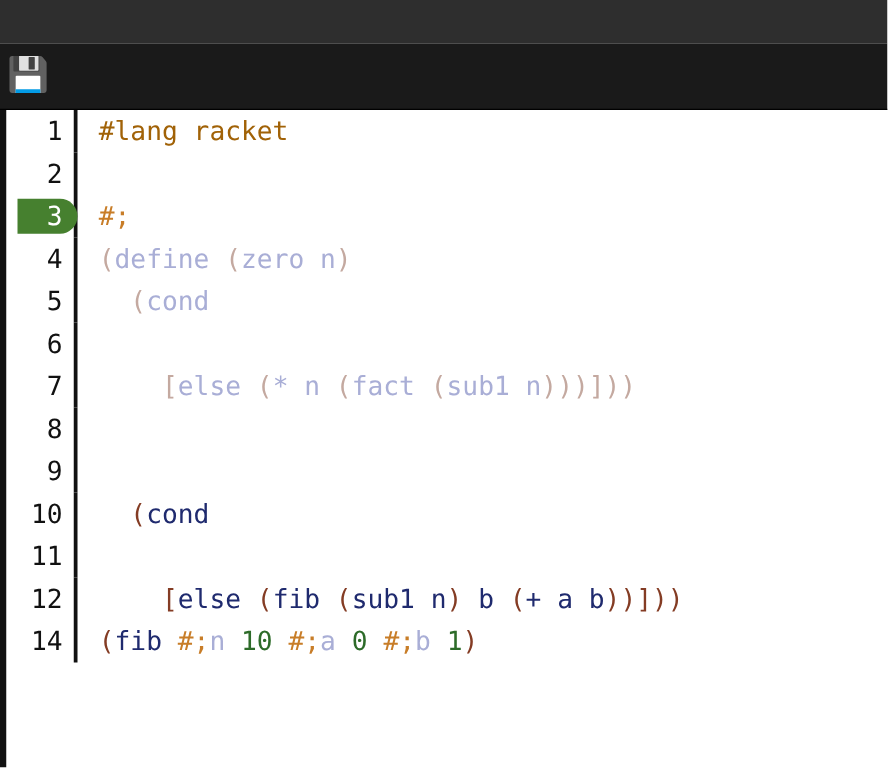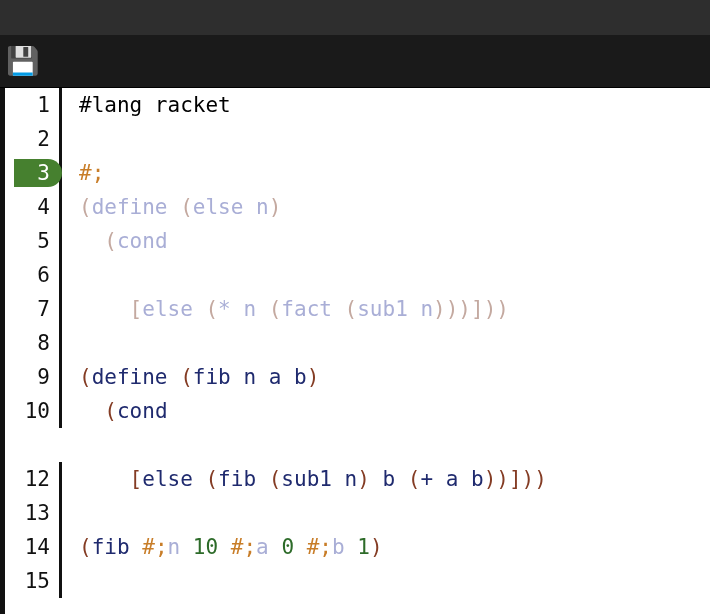--- a/index.html
+++ b/index.html
@@ -115,21 +115,21 @@
     top: 0;
     height: 34px;
     padding-left: 14px;
     font-family: "DejaVu Sans Mono", monospace;
     font-size: 21px;
     color: #111111;
     white-space: pre;
   }
 
   
-  .tok-plain   { color: #000000; }
+  .tok-plain   { color: #a16207; }
   .tok-paren   { color: #843c24; }
   .tok-ident   { color: #1f2a6e; }
   .tok-num     { color: #2d6b29; }
   .tok-hashsemi{ color: #c87d28; }
   .tok-comment-paren { color: #c4a9a0; }
   .tok-comment-ident { color: #a9aed6; }
   .tok-comment-num   { color: #9cc495; }
 </style>
 </head>
 <body>
@@ -140,28 +140,27 @@
 
   <div class="toolbar">
     <div class="toolbar-icon">💾</div>
   </div>
 
   <div class="editor">
     <div class="code-area">
         <div class="line"><div class="gutter"><span class="num">1</span></div><div class="code"><span class="tok-plain">#lang racket</span></div></div>
         <div class="line"><div class="gutter"><span class="num">2</span></div><div class="code"></div></div>
         <div class="line"><div class="gutter current"><span class="pill" style="background: rgb(70, 128, 47);"></span><span class="num">3</span></div><div class="code"><span class="tok-hashsemi">#;</span></div></div>
-        <div class="line"><div class="gutter"><span class="num">4</span></div><div class="code"><span class="tok-comment-paren">(</span><span class="tok-comment-ident">define </span><span class="tok-comment-paren">(</span><span class="tok-comment-ident">else n</span><span class="tok-comment-paren">)</span></div></div>
+        <div class="line"><div class="gutter"><span class="num">4</span></div><div class="code"><span class="tok-comment-paren">(</span><span class="tok-comment-ident">define </span><span class="tok-comment-paren">(</span><span class="tok-comment-ident">zero n</span><span class="tok-comment-paren">)</span></div></div>
         <div class="line"><div class="gutter"><span class="num">5</span></div><div class="code"><span class="tok-plain">  </span><span class="tok-comment-paren">(</span><span class="tok-comment-ident">cond</span></div></div>
         <div class="line"><div class="gutter"><span class="num">6</span></div></div>
         <div class="line"><div class="gutter"><span class="num">7</span></div><div class="code"><span class="tok-plain">    </span><span class="tok-comment-paren">[</span><span class="tok-comment-ident">else </span><span class="tok-comment-paren">(</span><span class="tok-comment-ident">* n </span><span class="tok-comment-paren">(</span><span class="tok-comment-ident">fact </span><span class="tok-comment-paren">(</span><span class="tok-comment-ident">sub1 n</span><span class="tok-comment-paren">)))]))</span></div></div>
         <div class="line"><div class="gutter"><span class="num">8</span></div><div class="code"></div></div>
-        <div class="line"><div class="gutter"><span class="num">9</span></div><div class="code"><span class="tok-paren">(</span><span class="tok-ident">define </span><span class="tok-paren">(</span><span class="tok-ident">fib n a b</span><span class="tok-paren">)</span></div></div>
+        <div class="line"><div class="gutter"><span class="num">9</span></div></div>
         <div class="line"><div class="gutter"><span class="num">10</span></div><div class="code"><span class="tok-plain">  </span><span class="tok-paren">(</span><span class="tok-ident">cond</span></div></div>
-        <div class="line"></div>
+        <div class="line"><div class="gutter"><span class="num">11</span></div></div>
         <div class="line"><div class="gutter"><span class="num">12</span></div><div class="code"><span class="tok-plain">    </span><span class="tok-paren">[</span><span class="tok-ident">else </span><span class="tok-paren">(</span><span class="tok-ident">fib </span><span class="tok-paren">(</span><span class="tok-ident">sub1 n</span><span class="tok-paren">) </span><span class="tok-ident">b </span><span class="tok-paren">(</span><span class="tok-ident">+ a b</span><span class="tok-paren">))]))</span></div></div>
-        <div class="line"><div class="gutter"><span class="num">13</span></div><div class="code"></div></div>
         <div class="line"><div class="gutter"><span class="num">14</span></div><div class="code"><span class="tok-paren">(</span><span class="tok-ident">fib </span><span class="tok-hashsemi">#;</span><span class="tok-comment-ident">n</span><span class="tok-plain"> </span><span class="tok-num">10</span><span class="tok-plain"> </span><span class="tok-hashsemi">#;</span><span class="tok-comment-ident">a</span><span class="tok-plain"> </span><span class="tok-num">0</span><span class="tok-plain"> </span><span class="tok-hashsemi">#;</span><span class="tok-comment-ident">b</span><span class="tok-plain"> </span><span class="tok-num">1</span><span class="tok-paren">)</span></div></div>
-        <div class="line"><div class="gutter"><span class="num">15</span></div><div class="code"></div></div>
+        <div class="line"><div class="code"></div></div>
       </div>
   </div>
 
 </div>
 
 </body></html>

